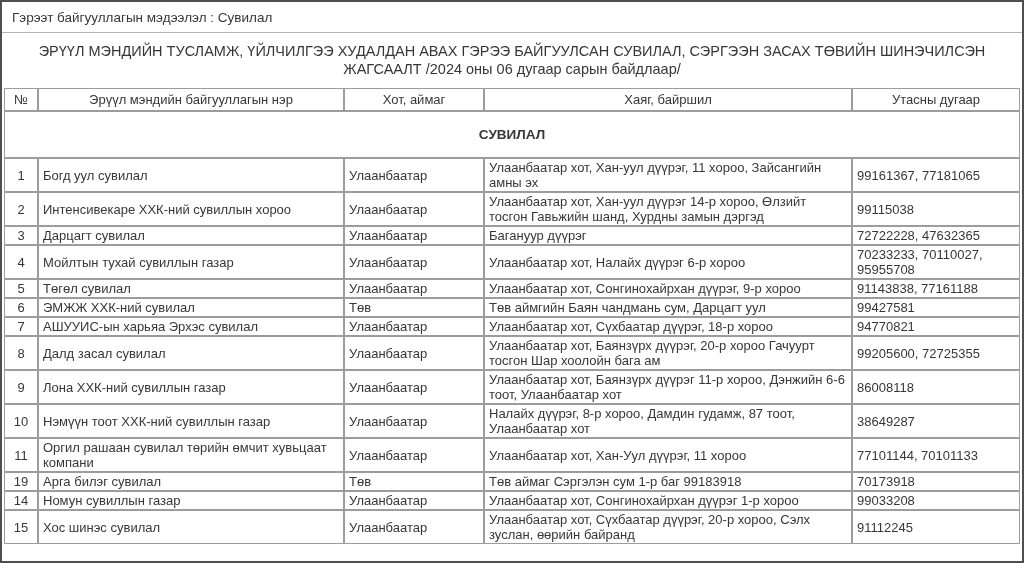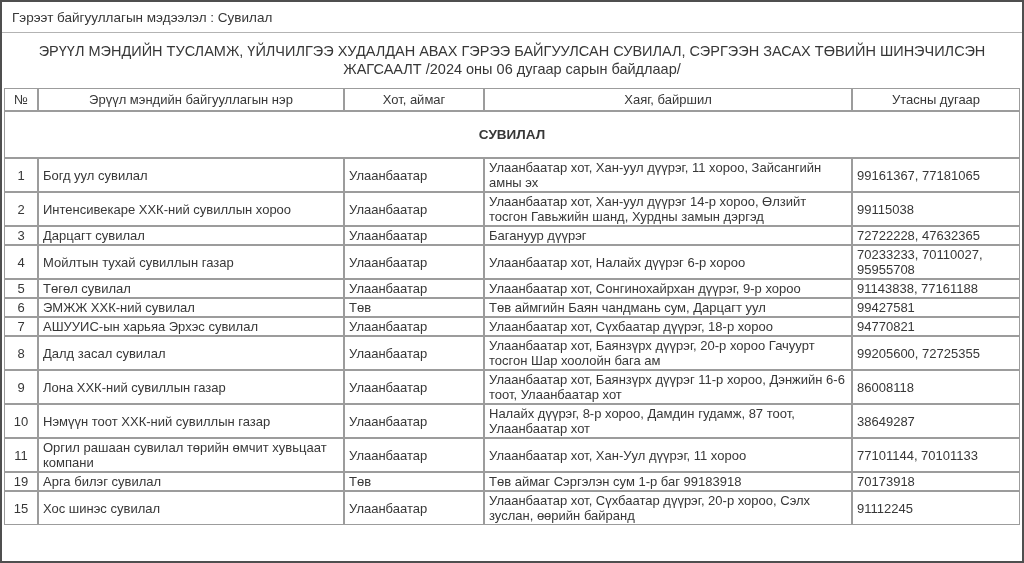--- a/index.html
+++ b/index.html
@@ -169,20 +169,27 @@
     <td>77101144, 70101133</td>
   </tr>
         <tr>
     <td class="td-no">19</td>
     <td>Арга билэг сувилал</td>
     <td>Төв</td>
     <td>Төв аймаг Сэргэлэн сум 1-р баг 99183918</td>
     <td>70173918</td>
   </tr>
         <tr>
+    <td class="td-no">14</td>
+    <td>Номун сувиллын газар</td>
+    <td>Улаанбаатар</td>
+    <td>Улаанбаатар хот, Сонгинохайрхан дүүрэг 1-р хороо</td>
+    <td>99033208</td>
+  </tr>
+        <tr>
     <td class="td-no">15</td>
     <td>Хос шинэс сувилал</td>
     <td>Улаанбаатар</td>
     <td>Улаанбаатар хот, Сүхбаатар дүүрэг, 20-р хороо, Сэлх зуслан, өөрийн байранд</td>
     <td>91112245</td>
   </tr>
       </tbody>
   </table>
 </div>
 

